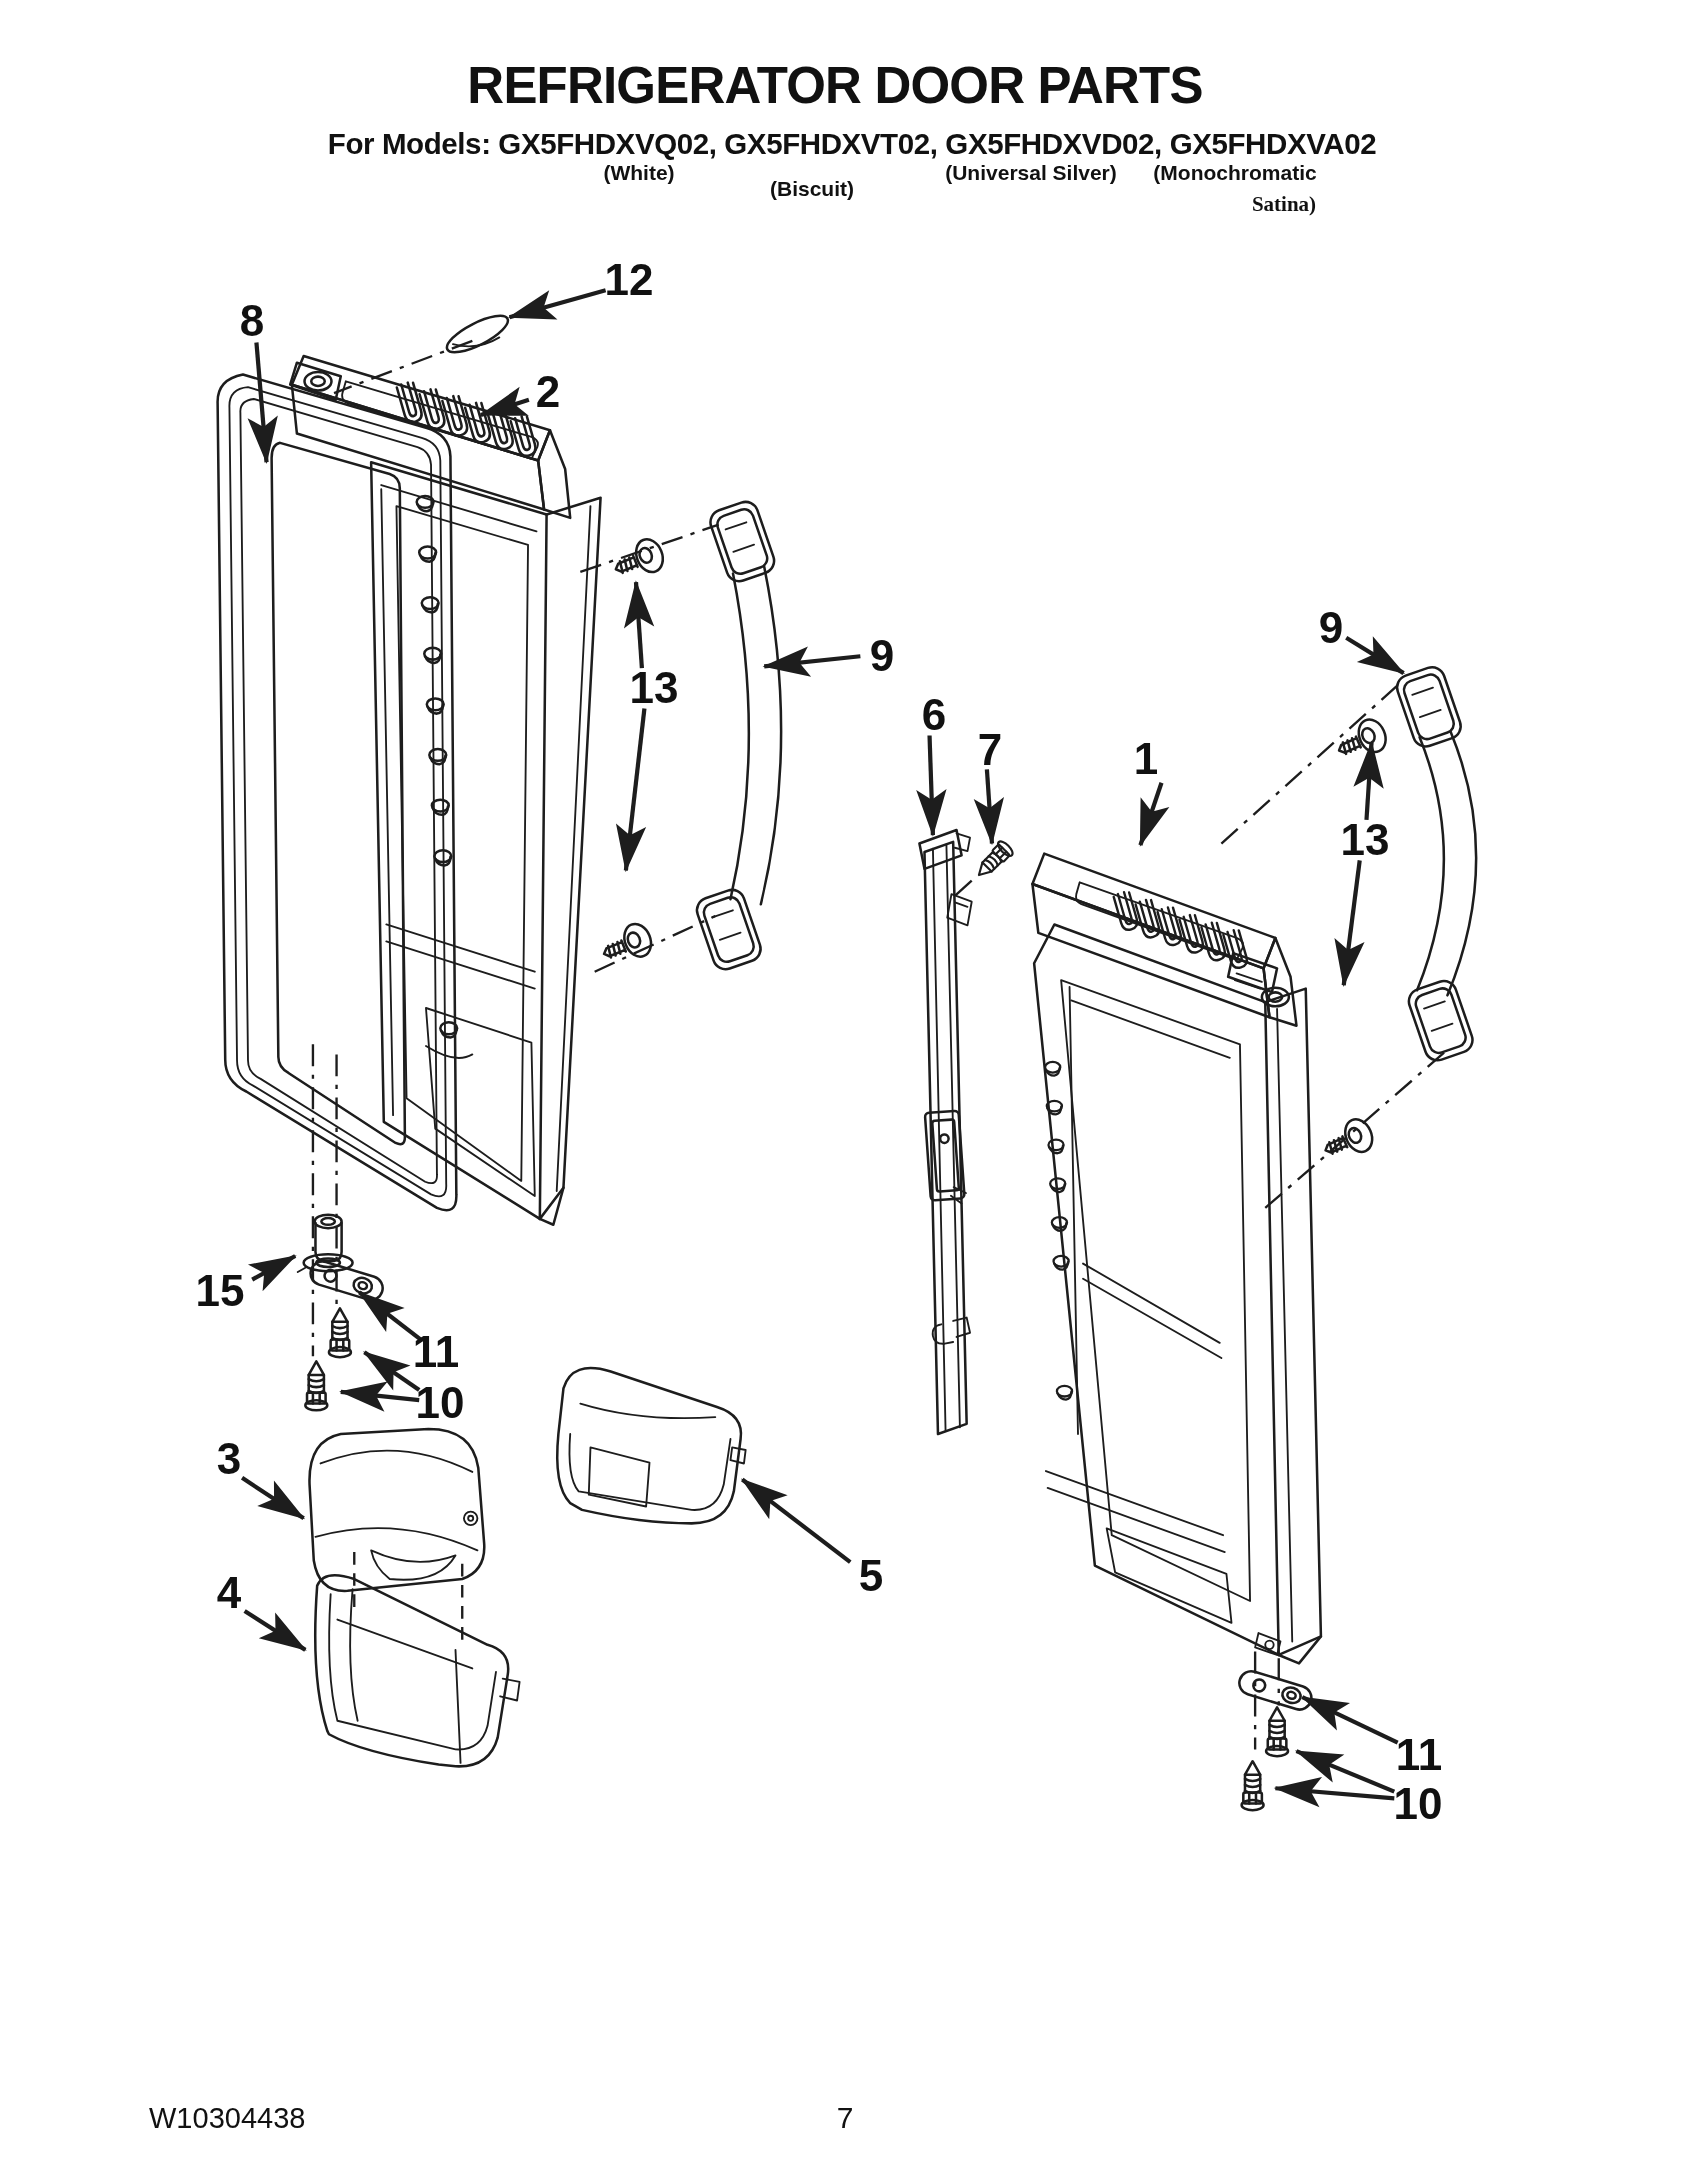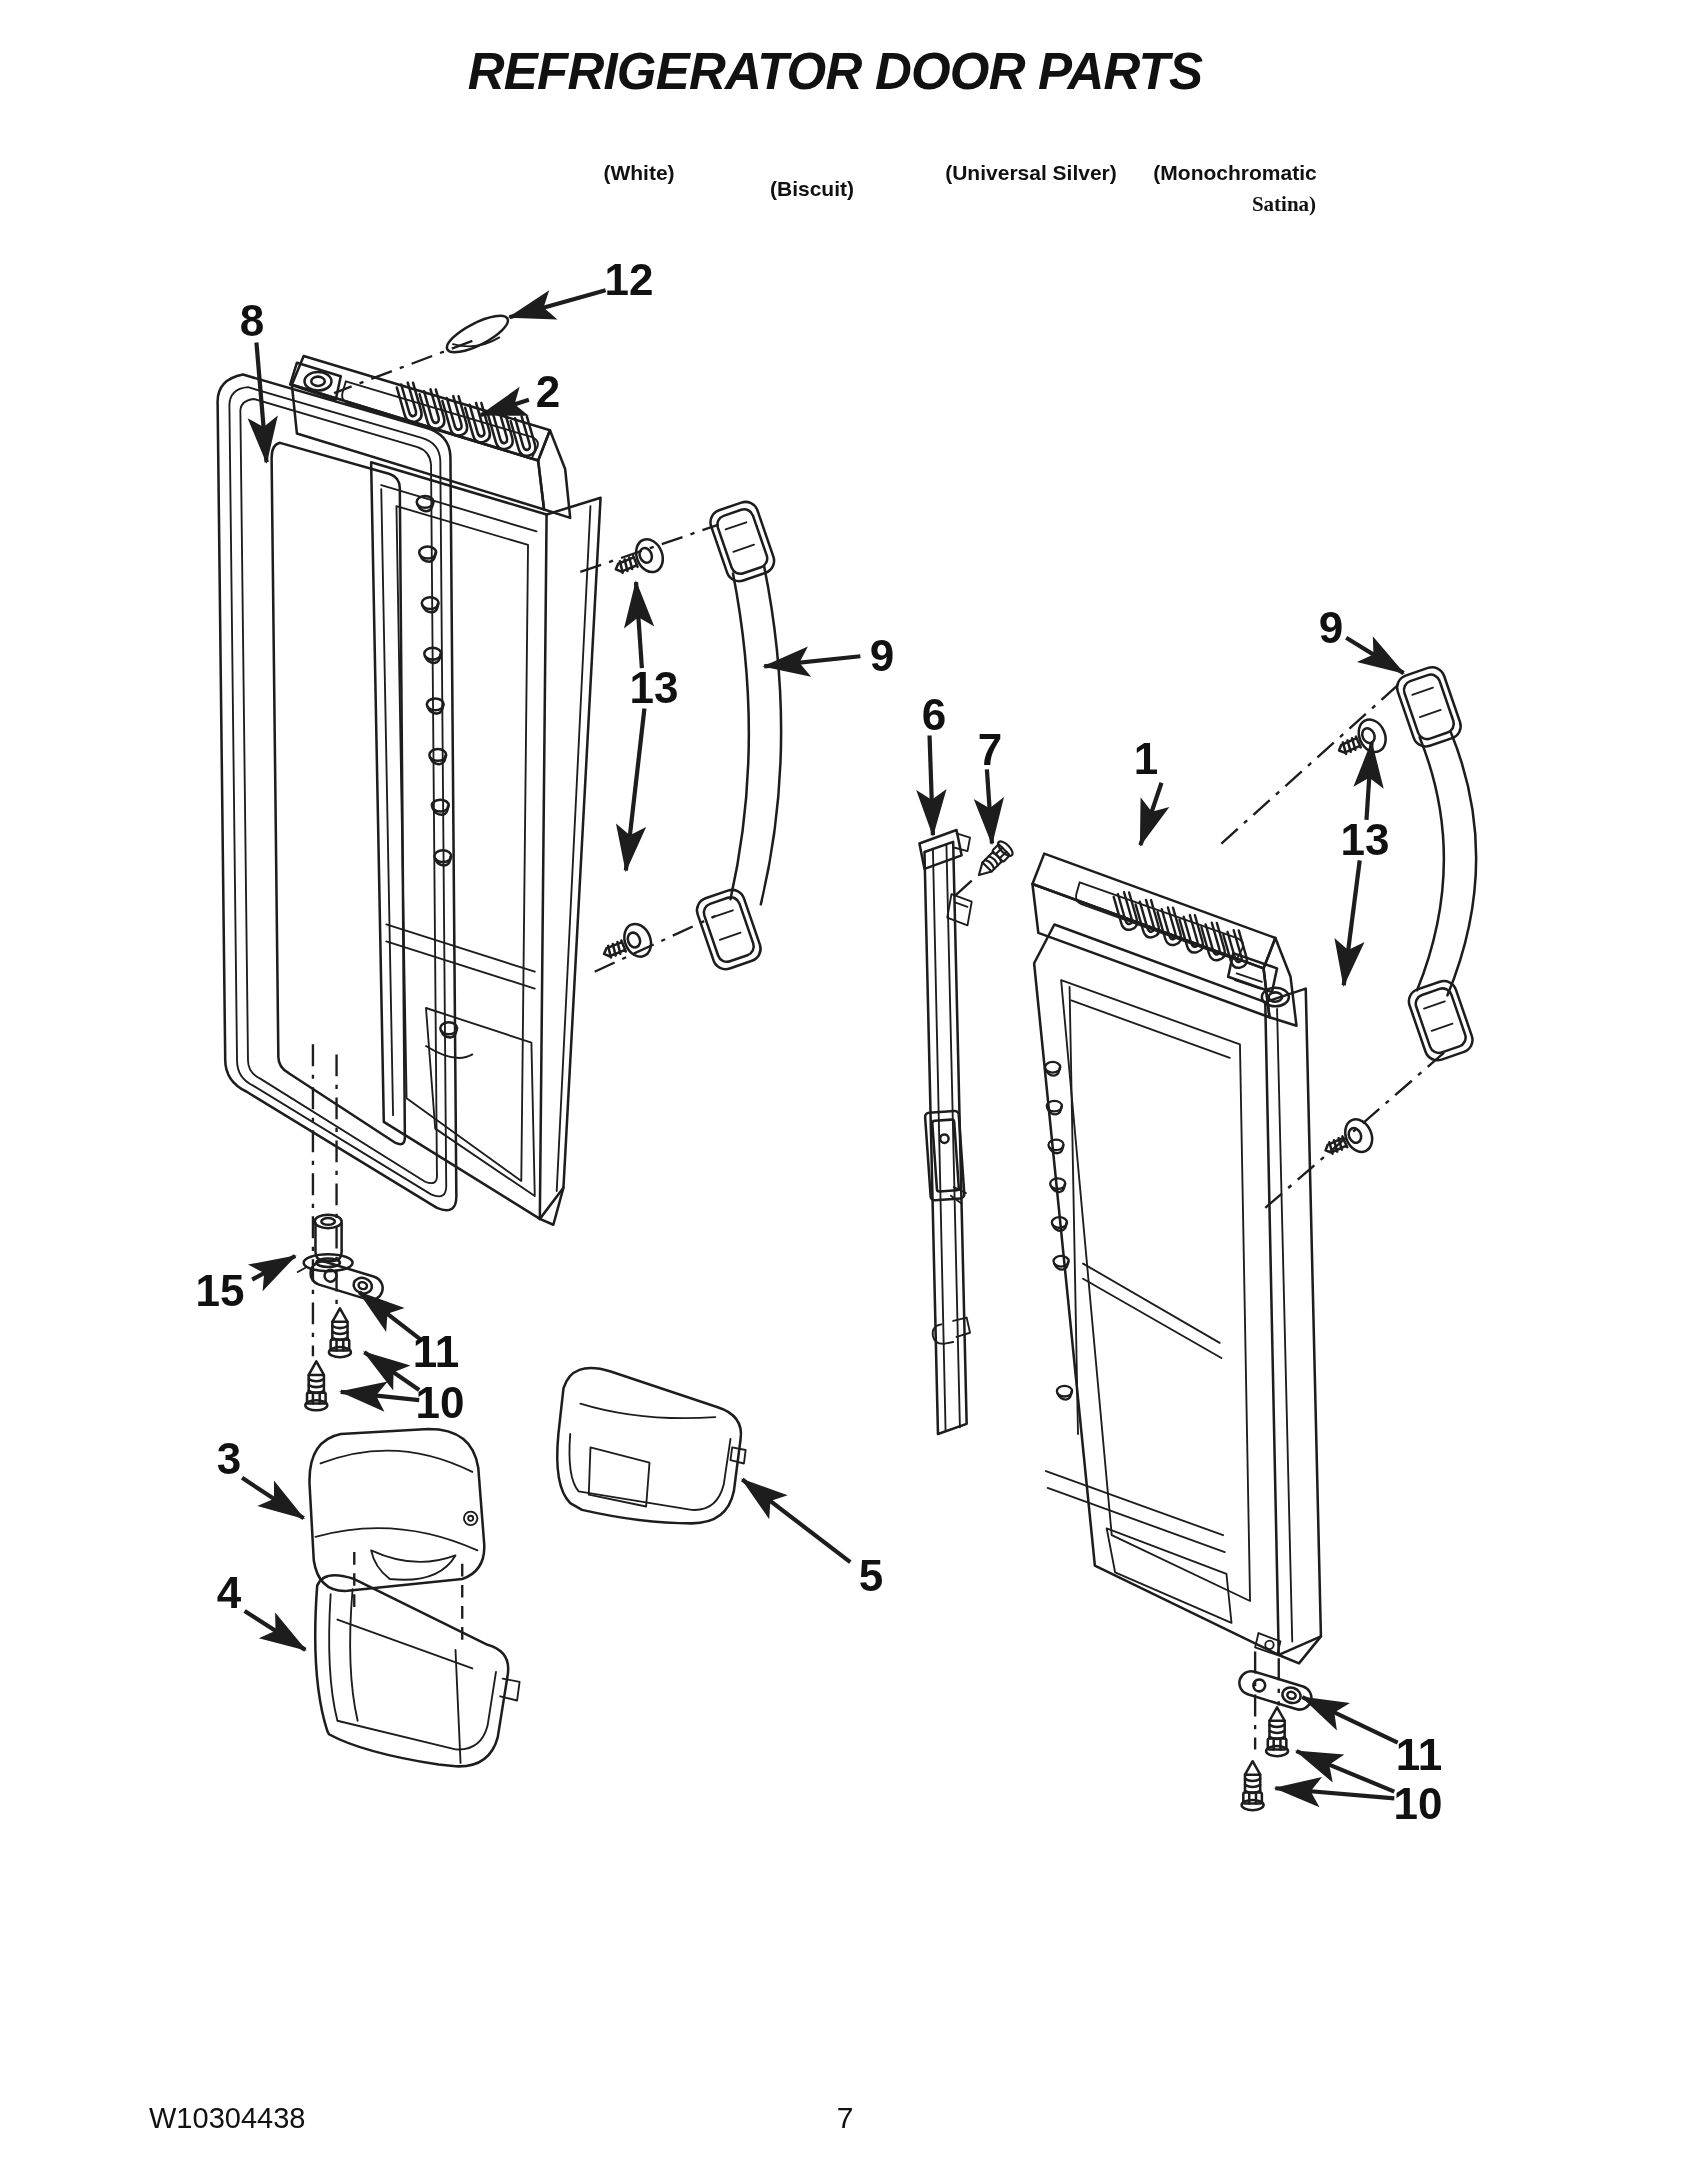--- a/index.html
+++ b/index.html
@@ -296,21 +296,22 @@
       <path class="leader" marker-end="url(#arr)" d="M497,1660 L404,1650"></path>
       <path class="leader" marker-end="url(#arr)" d="M287,1752 L360,1800"></path>
       <path class="leader" marker-end="url(#arr)" d="M290,1910 L362,1956"></path>
       <path class="leader" marker-end="url(#arr)" d="M1008,1852 L880,1754"></path>
       <path class="leader" marker-end="url(#arr)" d="M1657,2066 L1544,2012"></path>
       <path class="leader" marker-end="url(#arr)" d="M1653,2124 L1537,2076"></path>
       <path class="leader" marker-end="url(#arr)" d="M1653,2132 L1512,2120"></path>
     </g>
   </svg>
 
-  <div class="abs ctr title" style="left:835px;top:42px;font-style:italic;">REFRIGERATOR DOOR PARTS</div>
+  <div class="abs ctr title" style="left:835px;top:56px;">REFRIGERATOR DOOR PARTS</div>
+  <div class="abs ctr models" style="left:852px;top:127px;">For Models: GX5FHDXVQ02, GX5FHDXVT02, GX5FHDXVD02, GX5FHDXVA02</div>
   <div class="abs finish" style="left:639px;top:161px;">(White)</div>
   <div class="abs finish" style="left:812px;top:177px;">(Biscuit)</div>
   <div class="abs finish" style="left:1031px;top:161px;">(Universal Silver)</div>
   <div class="abs finish" style="left:1235px;top:161px;">(Monochromatic</div>
   <div class="abs finish" style="left:1284px;top:192px;font-family:Liberation Serif, serif;">Satina)</div>
 
   <div class="abs co" style="left:629px;top:280px;">12</div>
   <div class="abs co" style="left:252px;top:321px;">8</div>
   <div class="abs co" style="left:548px;top:392px;">2</div>
   <div class="abs co" style="left:654px;top:688px;">13</div>

